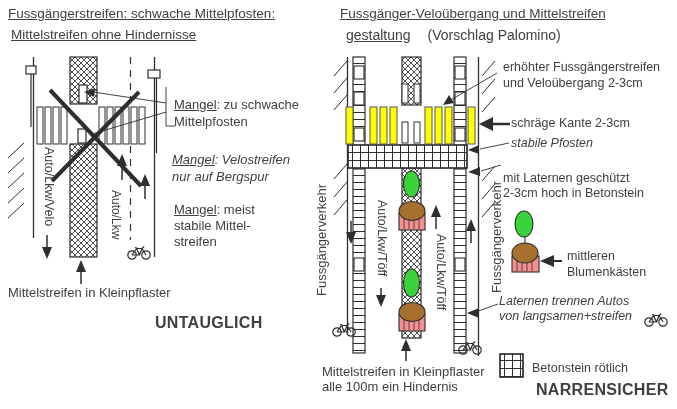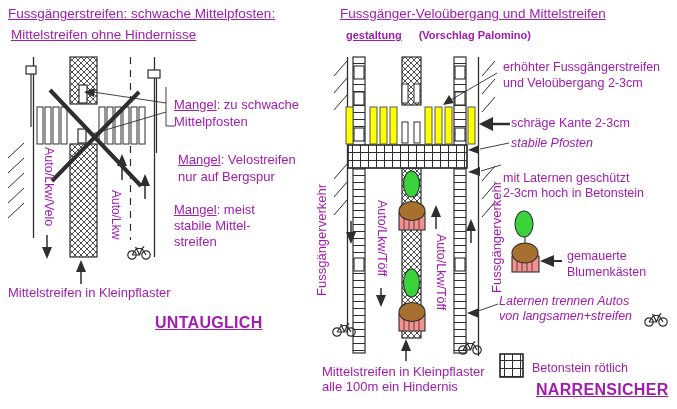--- a/index.html
+++ b/index.html
@@ -1,22 +1,22 @@
 <!DOCTYPE html>
 <html><head>
 <meta charset="utf-8">
 <style>
   html,body{margin:0;padding:0;background:#fff;}
   #app{position:relative;width:677px;height:409px;background:#ffffff;overflow:hidden;
-       font-family:"Liberation Sans","DejaVu Sans",sans-serif;color:#a21caf;}
+       font-family:"Liberation Sans","DejaVu Sans",sans-serif;color:#404040;}
   svg{position:absolute;left:0;top:0;}
   .t{position:absolute;font-size:12.5px;line-height:16px;white-space:nowrap;}
   .title{font-size:13.5px;text-decoration:underline;}
   .u{text-decoration:underline;}
-  .bold{font-weight:bold;font-size:16px;letter-spacing:.3px;text-decoration:underline;}
+  .bold{font-weight:bold;font-size:16px;letter-spacing:.3px;}
   .lh15{line-height:15px;}
   .rot90{transform-origin:0 0;transform:rotate(90deg);}
   .rot270{transform-origin:0 0;transform:rotate(-90deg);}
   .s13{font-size:13px;}
   .s12{font-size:12px;}
 </style>
 </head>
 <body>
 
 <div id="app">
@@ -200,27 +200,27 @@
       <path d="M498,304 L484,309 L478,311" fill="none"></path>
       <polygon points="467,313 479,308 479,318" fill="#2e2e2e" stroke="none"></polygon>
     </g>
   </g>
 </svg>
 
 <div class="t title" style="left:8px;top:6px;">Fussgängerstreifen: schwache Mittelpfosten:</div>
 <div class="t title" style="left:11px;top:27px;">Mittelstreifen ohne Hindernisse</div>
 
 <div class="t title" style="left:340px;top:6px;">Fussgänger-Veloübergang und Mittelstreifen</div>
-<div class="t" style="left:346px;top:27px;font-size:11px;font-weight:bold;"><span class="u">gestaltung</span><span style="margin-left:17px;">(Vorschlag Palomino)</span></div>
+<div class="t" style="left:346px;top:27px;font-size:14px;"><span class="u">gestaltung</span><span style="margin-left:17px;">(Vorschlag Palomino)</span></div>
 
 <div class="t s13" style="left:174px;top:96px;line-height:17px;">
   <span class="u">Mangel</span><span>: zu schwache</span><br>
   <span>Mittelpfosten</span>
 </div>
-<div class="t s13" style="left:178px;top:151px;line-height:17px;">
+<div class="t s13" style="left:172px;top:151px;line-height:17px;font-style:italic;">
   <span class="u">Mangel</span><span>: Velostreifen</span><br>
   <span>nur auf Bergspur</span>
 </div>
 <div class="t s13" style="left:174px;top:202px;line-height:16px;">
   <span class="u">Mangel</span><span>: meist</span><br>
   <span>stabile Mittel-</span><br>
   <span>streifen</span>
 </div>
 
 <div class="t s13" style="left:8px;top:285px;">
@@ -233,21 +233,21 @@
   <span>und Veloübergang 2-3cm</span>
 </div>
 <div class="t" style="left:511px;top:115px;">schräge Kante 2-3cm</div>
 <div class="t" style="left:511px;top:135px;font-style:italic;">stabile Pfosten</div>
 <div class="t lh15" style="left:503px;top:156px;">
   <br>
   <span>mit Laternen geschützt</span><br>
   <span>2-3cm hoch in Betonstein</span>
 </div>
 <div class="t" style="left:567px;top:248px;">
-  <span>gemauerte</span><br>
+  <span>mittleren</span><br>
   <span>Blumenkästen</span>
 </div>
 <div class="t lh15" style="left:499px;top:294px;font-style:italic;">
   <span>Laternen trennen Autos</span><br>
   <span>von langsamen+streifen</span>
 </div>
 <div class="t" style="left:532px;top:360px;">Betonstein rötlich</div>
 <div class="t bold" style="left:536px;top:382px;">NARRENSICHER</div>
 
 <div class="t s13 lh15" style="left:322px;top:364px;">

